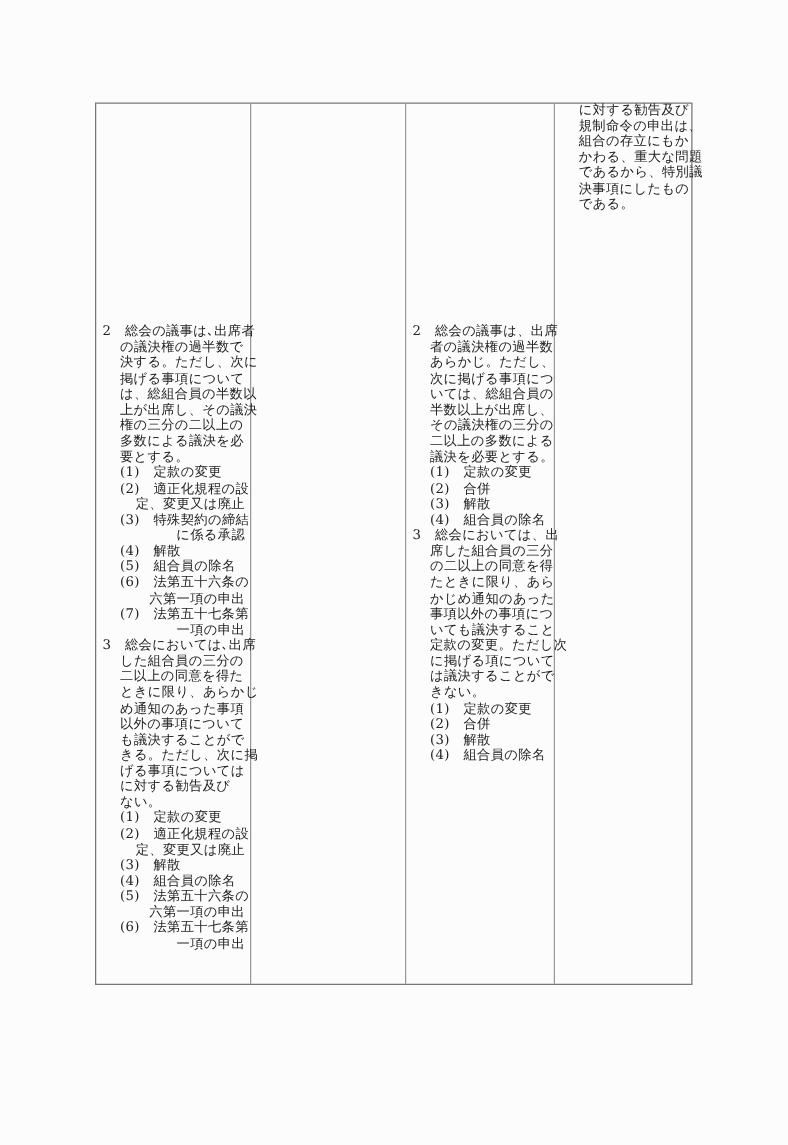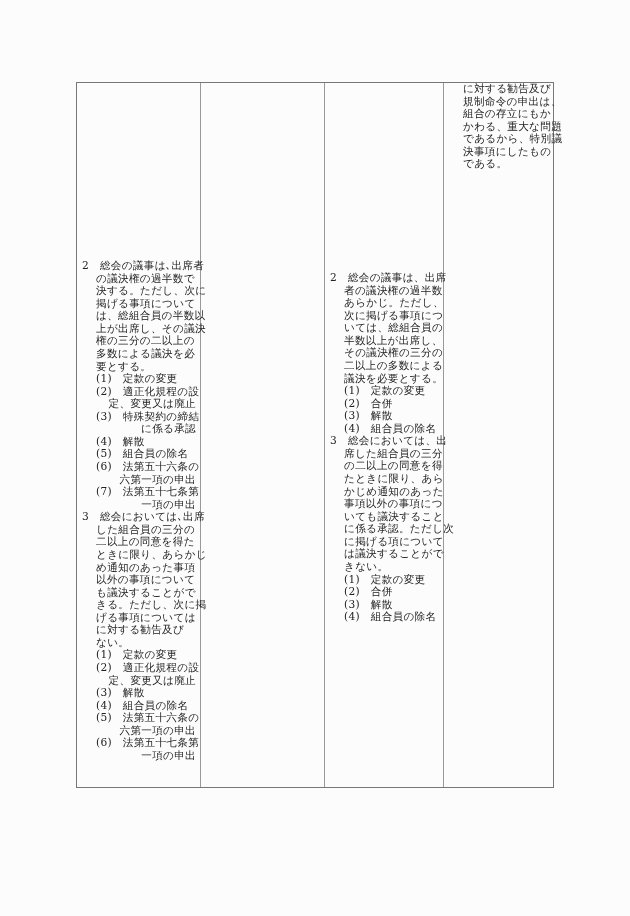--- a/index.html
+++ b/index.html
@@ -60,42 +60,42 @@
         <span class="ln ind1">(5)　法第五十六条の</span>
         <span class="ln ind1 ind2">六第一項の申出</span>
         <span class="ln ind1">(6)　法第五十七条第</span>
         <span class="ln ind1 ind2">一項の申出</span>
       </div>
   </div>
   <div class="col c2">
     <div class="block" id="b-col2" style="top:0px;"></div>
   </div>
   <div class="col c3">
-    <div class="block" id="b-col3" style="top:188px;">
+    <div class="block" id="b-col3" style="top:176px;">
         <span class="ln">2　総会の議事は、出席</span>
         <span class="ln ind1">者の議決権の過半数</span>
         <span class="ln ind1">あらかじ。ただし、</span>
         <span class="ln ind1">次に掲げる事項につ</span>
         <span class="ln ind1">いては、総組合員の</span>
         <span class="ln ind1">半数以上が出席し、</span>
         <span class="ln ind1">その議決権の三分の</span>
         <span class="ln ind1">二以上の多数による</span>
         <span class="ln ind1">議決を必要とする。</span>
         <span class="ln ind1">(1)　定款の変更</span>
         <span class="ln ind1">(2)　合併</span>
         <span class="ln ind1">(3)　解散</span>
         <span class="ln ind1">(4)　組合員の除名</span>
         <span class="ln">3　総会においては、出</span>
         <span class="ln ind1">席した組合員の三分</span>
         <span class="ln ind1">の二以上の同意を得</span>
         <span class="ln ind1">たときに限り、あら</span>
         <span class="ln ind1">かじめ通知のあった</span>
         <span class="ln ind1">事項以外の事項につ</span>
         <span class="ln ind1">いても議決すること</span>
-        <span class="ln ind1">に係る承認。ただし次</span>
+        <span class="ln ind1">定款の変更。ただし次</span>
         <span class="ln ind1">に掲げる項について</span>
         <span class="ln ind1">は議決することがで</span>
         <span class="ln ind1">きない。</span>
         <span class="ln ind1">(1)　定款の変更</span>
         <span class="ln ind1">(2)　合併</span>
         <span class="ln ind1">(3)　解散</span>
         <span class="ln ind1">(4)　組合員の除名</span>
       </div>
   </div>
   <div class="col c4">

